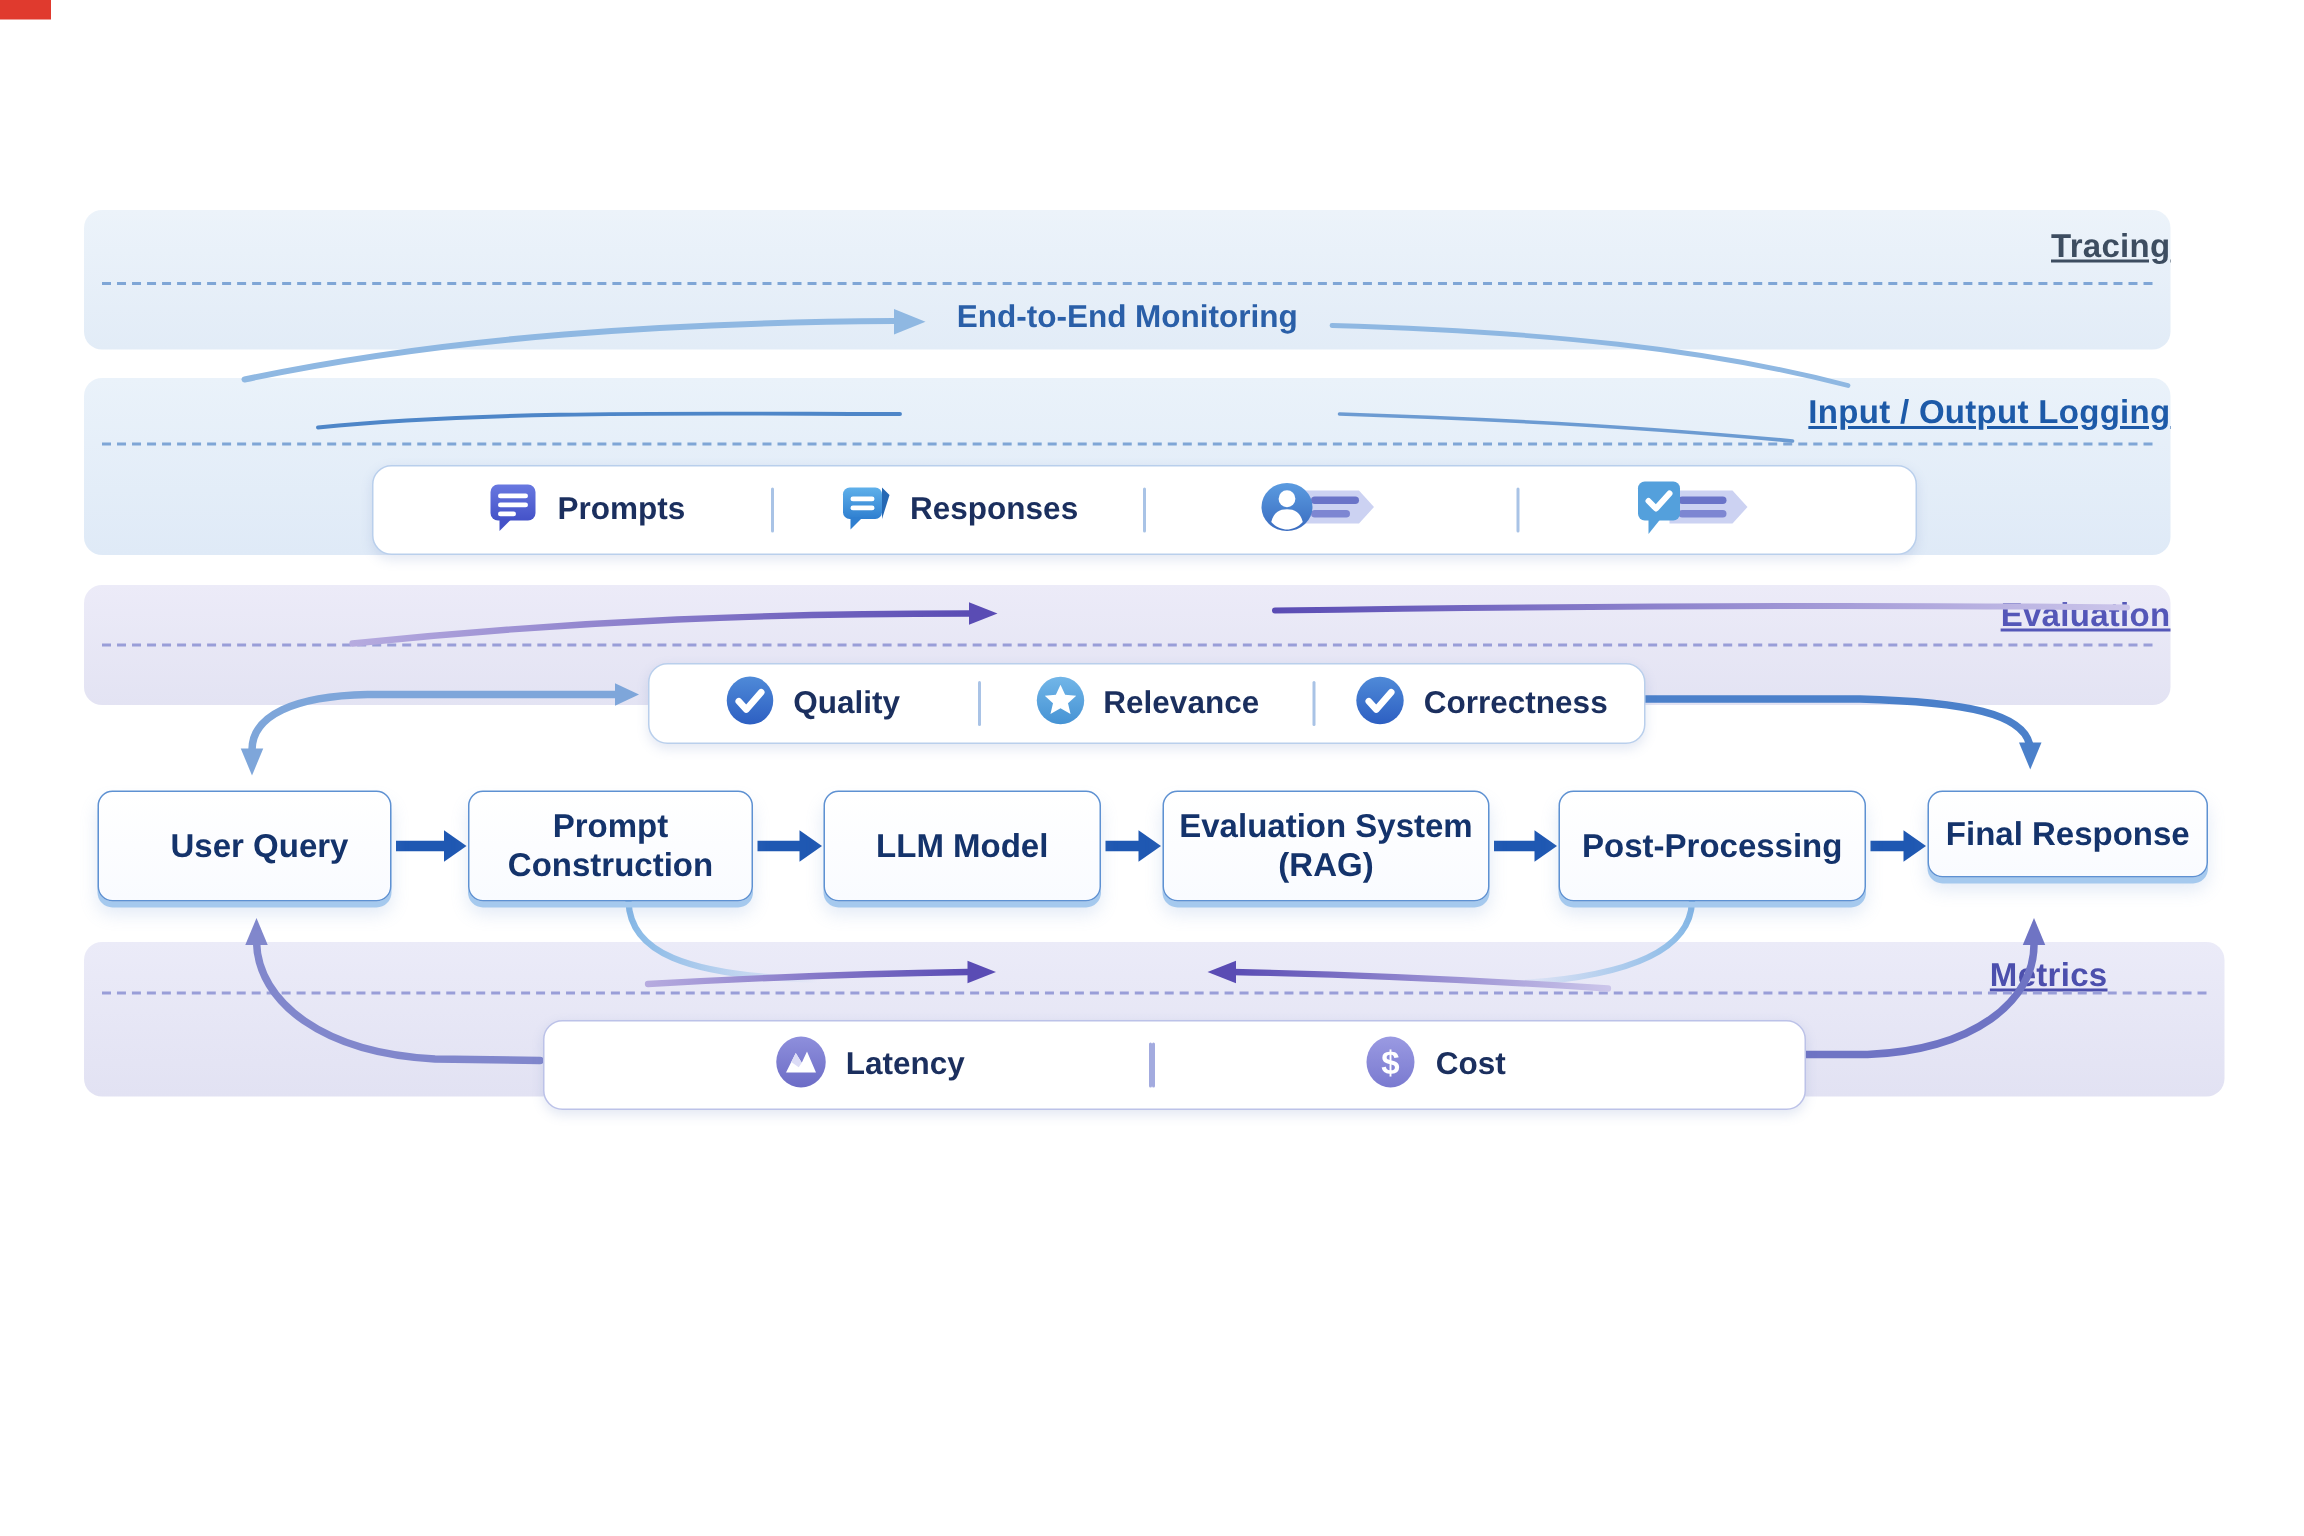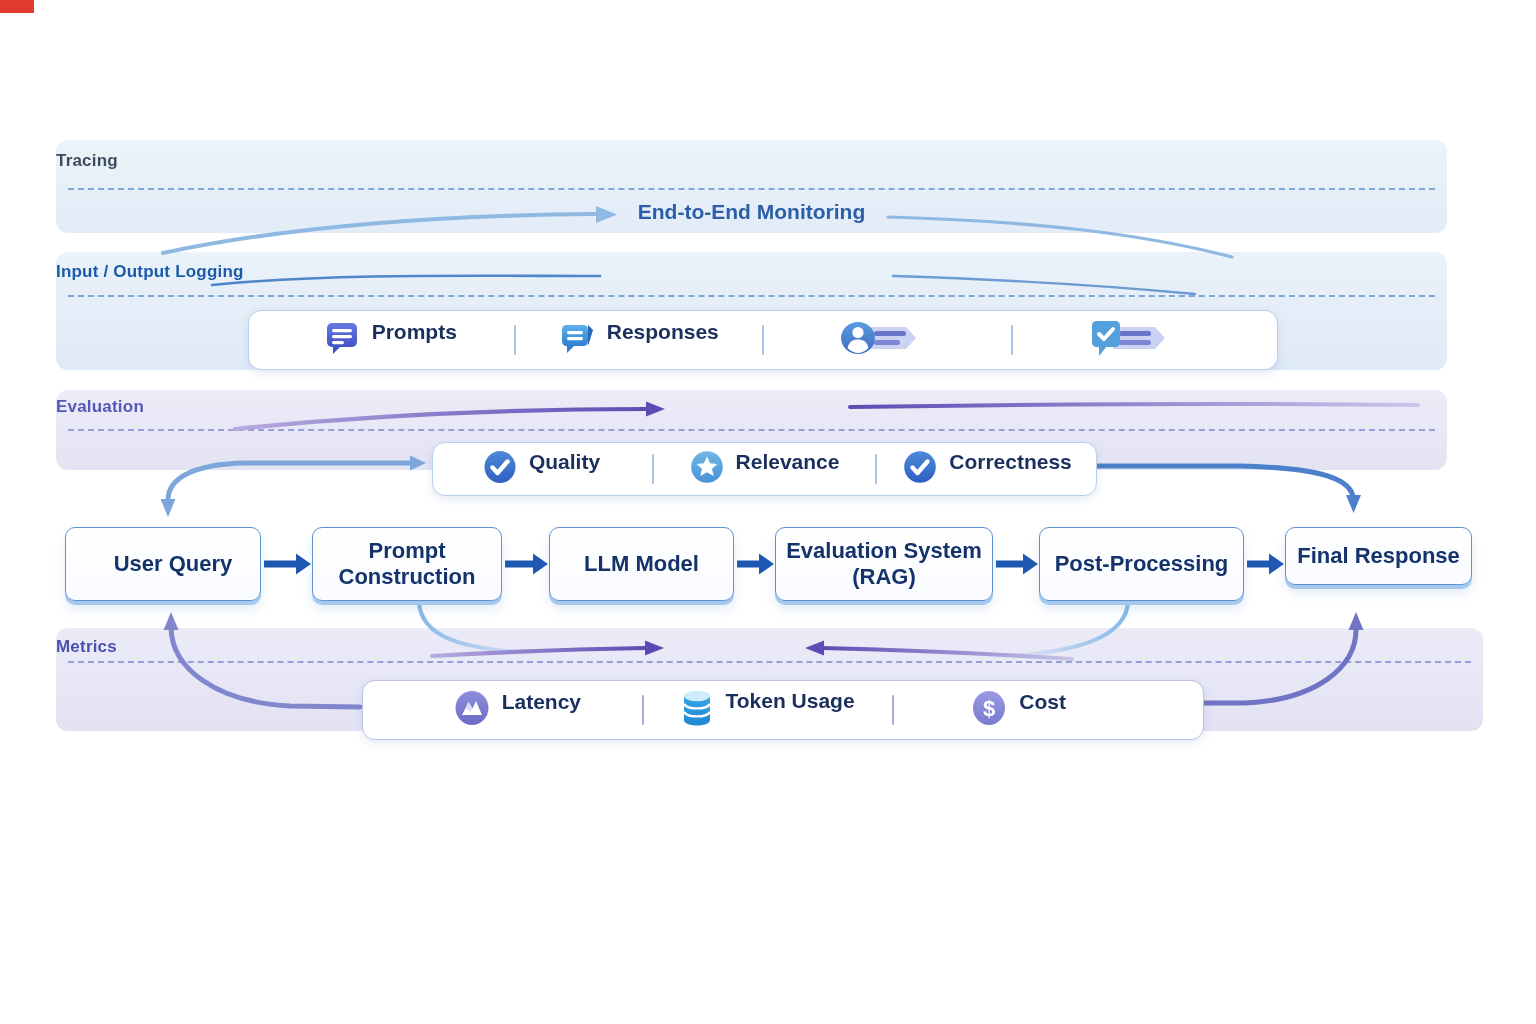--- a/index.html
+++ b/index.html
@@ -9,36 +9,36 @@
   }
   .band{position:absolute;border-radius:12px;}
   .band-tracing{left:56px;top:140px;width:1391px;height:93px;
     background:linear-gradient(180deg,#ecf3fa 0%,#e2ecf7 100%);}
   .band-io{left:56px;top:252px;width:1391px;height:118px;
     background:linear-gradient(180deg,#eaf2fa 0%,#dfeaf7 100%);}
   .band-eval{left:56px;top:390px;width:1391px;height:80px;
     background:linear-gradient(180deg,#ecebf8 0%,#e3e3f3 100%);}
   .band-metrics{left:56px;top:628px;width:1427px;height:103px;
     background:linear-gradient(180deg,#ebebf8 0%,#e2e2f3 100%);}
-  .band-title{position:absolute;left:0;right:0;text-align:left;
-    font-size:17px;font-weight:700;letter-spacing:.2px;}
+  .band-title{position:absolute;left:0;right:0;text-align:right;
+    font-size:22px;font-weight:700;letter-spacing:.2px;text-decoration:underline;}
   .t-tracing{top:11px;color:#3d4d60;}
   .t-io{top:10px;color:#1d5aa8;}
   .t-eval{top:7px;color:#5457b8;}
   .t-metrics{top:9px;right:78px;color:#4c4fad;}
   .band-sub{position:absolute;left:0;right:0;top:60px;text-align:center;
     font-size:21px;font-weight:700;color:#2a5fa8;}
   .dash{position:absolute;left:12px;right:12px;height:0;border-top:2px dashed #7fa6d6;}
   .dash-blue{border-color:#7fa6d6;}
   .dash-purple{border-color:#999ed8;}
 
   .card{position:absolute;background:#ffffff;border:1.5px solid #b9cfec;border-radius:13px;
     box-shadow:0 3px 8px rgba(100,130,190,.18);display:flex;align-items:center;z-index:6;}
   .card-metrics{border-color:#bcc2e8;}
-  .card-item{flex:1;display:flex;justify-content:center;gap:12px;}
+  .card-item{flex:1;display:flex;align-items:center;justify-content:center;gap:12px;}
   .card-label{font-size:21px;font-weight:700;color:#1b2f5e;white-space:nowrap;}
   .vdiv{width:2px;height:30px;background:#a9c3e6;border-radius:1px;flex:0 0 auto;}
   .vdiv-purple{background:#a3abdf;}
 
   .node{position:absolute;z-index:6;background:linear-gradient(180deg,#ffffff 0%,#f9fbff 100%);
     border:1.6px solid #5e91d2;border-radius:10px;
     box-shadow:0 4px 0 #a5c9ee,0 8px 12px rgba(110,150,210,.20);
     display:flex;align-items:center;justify-content:center;text-align:center;
     font-size:22px;font-weight:700;color:#14336b;line-height:1.18;padding:4px 8px;box-sizing:border-box;}
 
@@ -288,37 +288,20 @@
               </linearGradient>
             </defs>
           <ellipse cx="18" cy="18" rx="16.5" ry="17" fill="url(#gPurpC)"></ellipse>
           <path d="M 8 25 L 14.5 12 L 18.5 18.5 L 22 11 L 28 25 Z" fill="#ffffff"></path>
           <path d="M 14.5 12 L 18.5 18.5 L 16.5 21.5 L 11.5 18 Z" fill="#dcdcf6"></path>
         </svg>
       </span>
       <span class="card-label">Latency</span>
     </div>
     <div class="vdiv vdiv-purple"></div>
-    <div class="card-item">
-      <span>
-        <svg width="32" height="38" viewBox="0 0 32 38">
-          <defs>
-              <linearGradient id="gDb" x1="0" y1="0" x2="0" y2="1">
-            <stop offset="0" stop-color="#35a5e6"></stop>
-                <stop offset="1" stop-color="#1f87d2"></stop>
-              </linearGradient>
-            </defs>
-          <path d="M 3 7 L 3 31 C 3 34.3 8.8 36.5 16 36.5 C 23.2 36.5 29 34.3 29 31 L 29 7 Z" fill="url(#gDb)"></path>
-          <ellipse cx="16" cy="7" rx="13" ry="5.2" fill="#cfecfa"></ellipse>
-          <path d="M 3 15 C 5 18 10.5 19.4 16 19.4 C 21.5 19.4 27 18 29 15" fill="none" stroke="#ffffff" stroke-width="2.4"></path>
-          <path d="M 3 23 C 5 26 10.5 27.4 16 27.4 C 21.5 27.4 27 26 29 23" fill="none" stroke="#ffffff" stroke-width="2.4"></path>
-        </svg>
-      </span>
-      <span class="card-label">Token Usage</span>
-    </div>
     <div class="vdiv vdiv-purple"></div>
     <div class="card-item">
       <span>
         <svg width="36" height="36" viewBox="0 0 36 36">
           <defs>
               <linearGradient id="gPurpC2" x1="0" y1="0" x2="0" y2="1">
             <stop offset="0" stop-color="#9a9ae2"></stop>
                 <stop offset="1" stop-color="#7a7ad0"></stop>
               </linearGradient>
             </defs>

